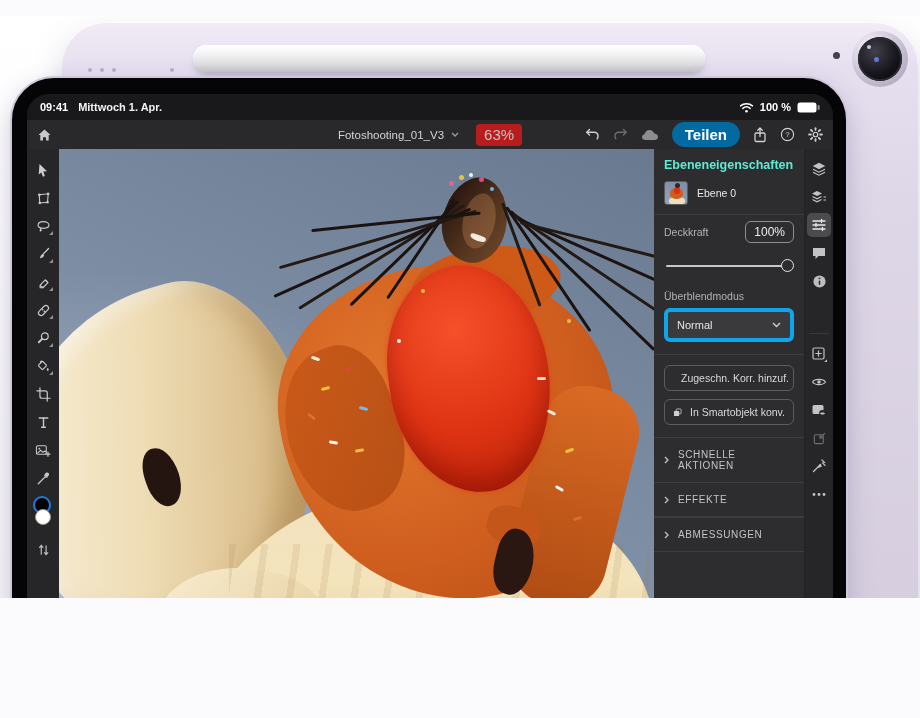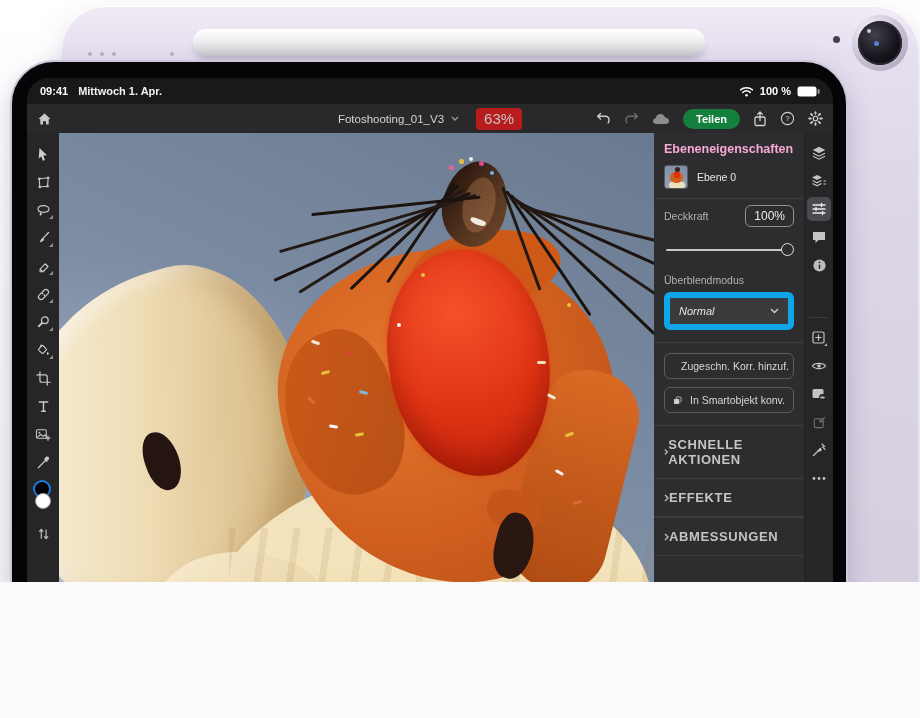--- a/index.html
+++ b/index.html
@@ -1,16 +1,16 @@
 <!DOCTYPE html>
 <html><head>
 <meta charset="utf-8">
 <style>
   html,body{margin:0;padding:0;background:#fbfafc;font-family:"Liberation Sans",sans-serif;}
-  .stage{position:relative;width:920px;height:582px;margin:0 auto;background:linear-gradient(180deg,#ffffff 0%,#f6f5f8 100%);overflow:hidden;}
+  .stage{position:relative;width:920px;height:582px;margin:16px auto;background:linear-gradient(180deg,#ffffff 0%,#f6f5f8 100%);overflow:hidden;}
 
   
   .ipad-back{position:absolute;left:62px;top:6px;width:856px;height:646px;border-radius:44px;
     background:linear-gradient(180deg,#f1ecf6 0%,#e6dff0 7%,#ded7e8 28%,#d5cdde 100%);
     box-shadow:inset 0 1px 0 rgba(255,255,255,.9), 0 14px 30px rgba(120,110,145,.28);}
   .cam-ring{position:absolute;left:852px;top:15px;width:56px;height:56px;border-radius:50%;
     background:radial-gradient(circle at 32% 28%,#f4f0f9,#c7c0d3 55%,#a59db2 100%);}
   .cam-lens{position:absolute;left:858px;top:21px;width:44px;height:44px;border-radius:50%;
     background:radial-gradient(circle at 38% 32%,#41414d,#17161d 55%,#000 100%);box-shadow:inset 0 0 0 2px #2c2b33;}
   .cam-glint{position:absolute;left:874px;top:41px;width:5px;height:5px;border-radius:50%;background:#5d7cd0;filter:blur(.6px);}
@@ -35,61 +35,61 @@
   .sb-time{font-weight:700;}
   .sb-date{font-weight:600;color:#f2f2f2;}
   .sb-right{display:flex;gap:6px;align-items:center;font-weight:600;}
 
   
   .topbar{height:29px;background:#29292b;display:flex;align-items:center;flex:0 0 auto;position:relative;padding:0 10px;}
   .tb-center{position:absolute;left:0;right:0;display:flex;align-items:center;justify-content:center;gap:7px;pointer-events:none;}
   .tb-title{color:#d4d4d4;font-size:11.5px;}
   .zoom-badge{background:#b91c1c;color:#c6c6c6;font-size:15px;border-radius:4px;padding:2.5px 8px;margin-left:10px;}
   .tb-right{margin-left:auto;display:flex;align-items:center;gap:13px;}
-  .pill{background:#15803d;color:#fff;font-size:11px;font-weight:600;border-radius:999px;padding:4px 13px;border:none;}
+  .pill{background:#0369a1;color:#fff;font-size:15px;font-weight:600;border-radius:999px;padding:4px 13px;border:none;}
   .icbtn{background:none;border:none;padding:0;display:flex;align-items:center;}
 
   
   .main{flex:1;display:flex;min-height:0;}
   .toolrail{width:32px;background:#262628;display:flex;flex-direction:column;align-items:center;padding-top:7px;flex:0 0 auto;}
   .tool{position:relative;width:28px;height:28px;display:flex;align-items:center;justify-content:center;}
   .tool.has-sub::after{content:"";position:absolute;right:4px;bottom:5px;border-left:4px solid transparent;border-bottom:4px solid #8f8f8f;}
   .chips{position:relative;width:28px;height:40px;margin-top:4px;}
   .chip-fg{position:absolute;left:4px;top:0;width:18px;height:18px;border-radius:50%;background:#000;border:2.5px solid #1f7bdc;box-sizing:border-box;}
   .chip-bg{position:absolute;left:6px;top:13px;width:16px;height:16px;border-radius:50%;background:#fff;border:1px solid #9a9a9a;box-sizing:border-box;}
 
   .canvas-col{flex:1;background:#1c1c1e;display:flex;flex-direction:column;min-width:0;}
   .photo{position:relative;width:595px;height:543px;overflow:hidden;flex:0 0 auto;
     background:linear-gradient(205deg,#69798f 0%,#7c8ca3 45%,#94a2b8 100%);}
   .ph{position:absolute;}
 
   .panel{width:150px;background:#2d2d2f;border-left:1px solid #1a1a1a;color:#c9c9c9;flex:0 0 auto;
     display:flex;flex-direction:column;font-size:10.5px;overflow:hidden;}
-  .p-header{padding:9px 10px 7px;color:#f9a8d4;font-size:12.5px;font-weight:700;}
+  .p-header{padding:9px 10px 7px;color:#5eead4;font-size:12.5px;font-weight:700;}
   .p-layerrow{display:flex;align-items:center;gap:9px;padding:2px 10px 9px;}
   .thumb{position:relative;width:22px;height:22px;border-radius:3px;border:1px solid #5a5a5a;overflow:hidden;
     background:linear-gradient(200deg,#7b8ca4,#95a4ba);}
   .t-or{position:absolute;left:5px;top:6px;width:13px;height:11px;border-radius:45%;background:#d05f1f;}
   .t-rd{position:absolute;left:9px;top:5px;width:6px;height:7px;border-radius:50%;background:#dd3012;}
   .t-hd{position:absolute;left:10px;top:1px;width:5px;height:5px;border-radius:50%;background:#3a241a;}
   .t-cr{position:absolute;left:4px;top:15px;width:16px;height:8px;border-radius:40%;background:#efe0bd;}
   .p-layername{color:#e8e8e8;}
   .p-div{border-top:1px solid #3d3d40;}
   .sect-head{display:flex;align-items:center;gap:8px;padding:10px 10px;color:#a8a8a8;font-size:9.5px;letter-spacing:.6px;}
   .row{display:flex;align-items:center;justify-content:space-between;padding:6px 10px;text-align:center;}
   .lbl{color:#b2b2b2;}
   .valbox{border:1px solid #8f8f8f;border-radius:6px;padding:3px 8px;font-size:12px;color:#ececec;background:transparent;}
   .slider{position:relative;margin:10px 12px 12px;height:13px;}
   .track{position:absolute;left:0;right:0;top:6px;height:2px;background:#c7c7c7;border-radius:2px;}
   .knob{position:absolute;right:-2px;top:0;width:13px;height:13px;border-radius:50%;background:#2d2d2f;border:1.5px solid #e6e6e6;box-sizing:border-box;}
-  .select{margin:4px 10px 12px;height:26px;background:#3a3a3d;border:6px solid #0ea5e9;border-radius:6px;
-    display:flex;align-items:center;justify-content:space-between;padding:0 9px;color:#e4e4e4;font-size:11px;font-style:italic;}
+  .select{margin:4px 10px 12px;height:26px;background:#3a3a3d;border:4px solid #0ea5e9;border-radius:6px;
+    display:flex;align-items:center;justify-content:space-between;padding:0 9px;color:#e4e4e4;font-size:11px;}
   .pbtn{margin:0 10px 8px;height:26px;border:1px solid #5c5c5c;border-radius:6px;background:transparent;
     display:flex;align-items:center;gap:8px;padding:0 8px;color:#d8d8d8;font-size:10.5px;white-space:nowrap;}
-  .sect{display:flex;align-items:center;padding:11px 10px;color:#c4c4c4;font-size:13px;letter-spacing:.6px;font-weight:bold;}
+  .sect{display:flex;align-items:center;gap:9px;padding:11px 10px;color:#c4c4c4;font-size:10px;letter-spacing:.6px;}
 
   .iconrail{width:28px;background:#262628;border-left:1px solid #222;display:flex;flex-direction:column;align-items:center;padding-top:8px;flex:0 0 auto;}
   .rico{width:24px;height:24px;display:flex;align-items:center;justify-content:center;margin-bottom:4px;position:relative;}
   .rico.sel{background:#4a4a4f;border-radius:5px;}
   .rail-div{width:20px;border-top:1px solid #3a3a3d;margin:6px 0 8px;}
   .gap{flex:0 0 30px;}
 
   svg{display:block;}
 </style>
 </head>

